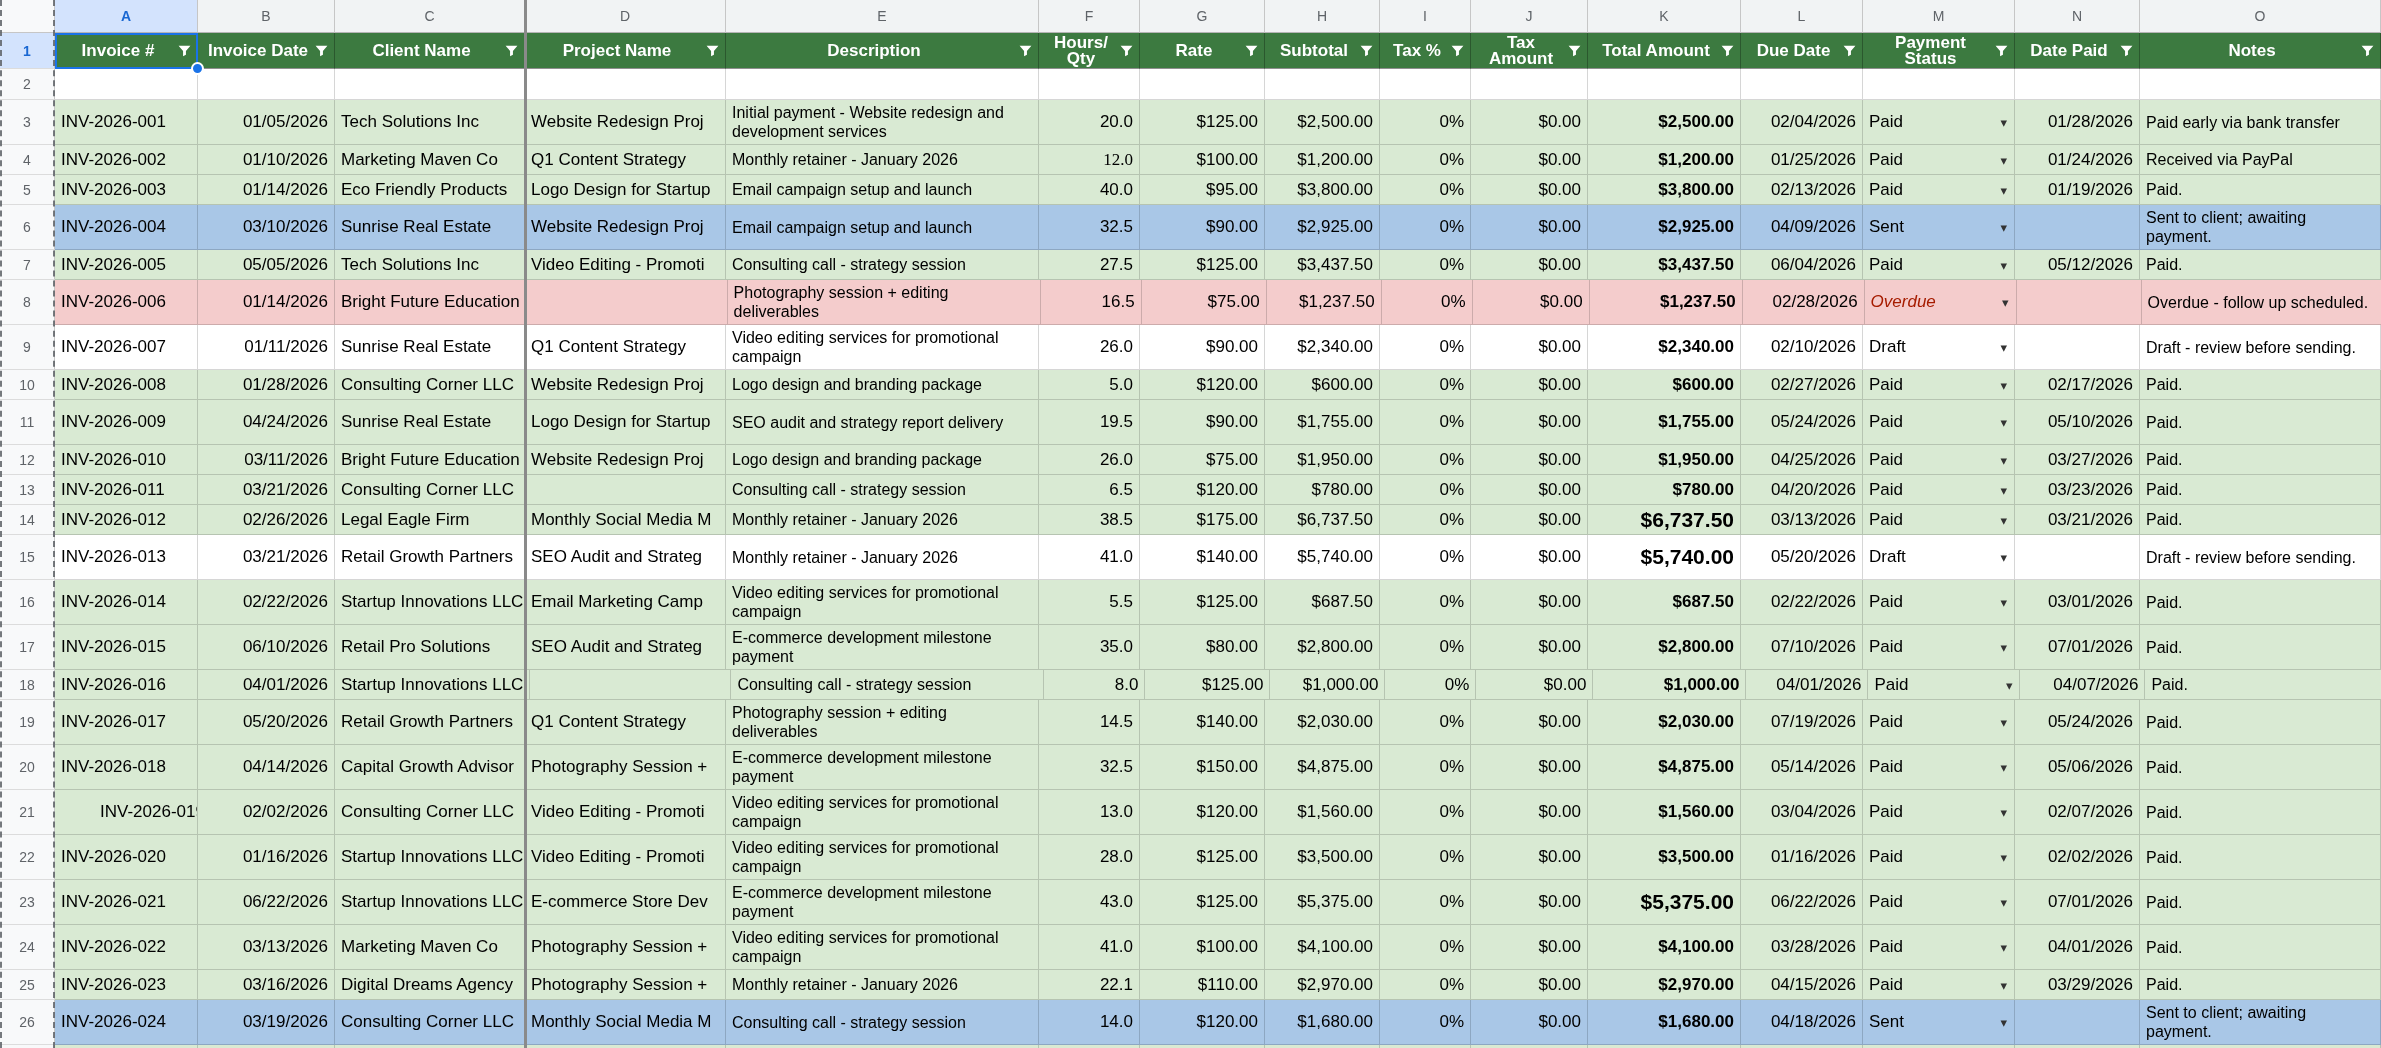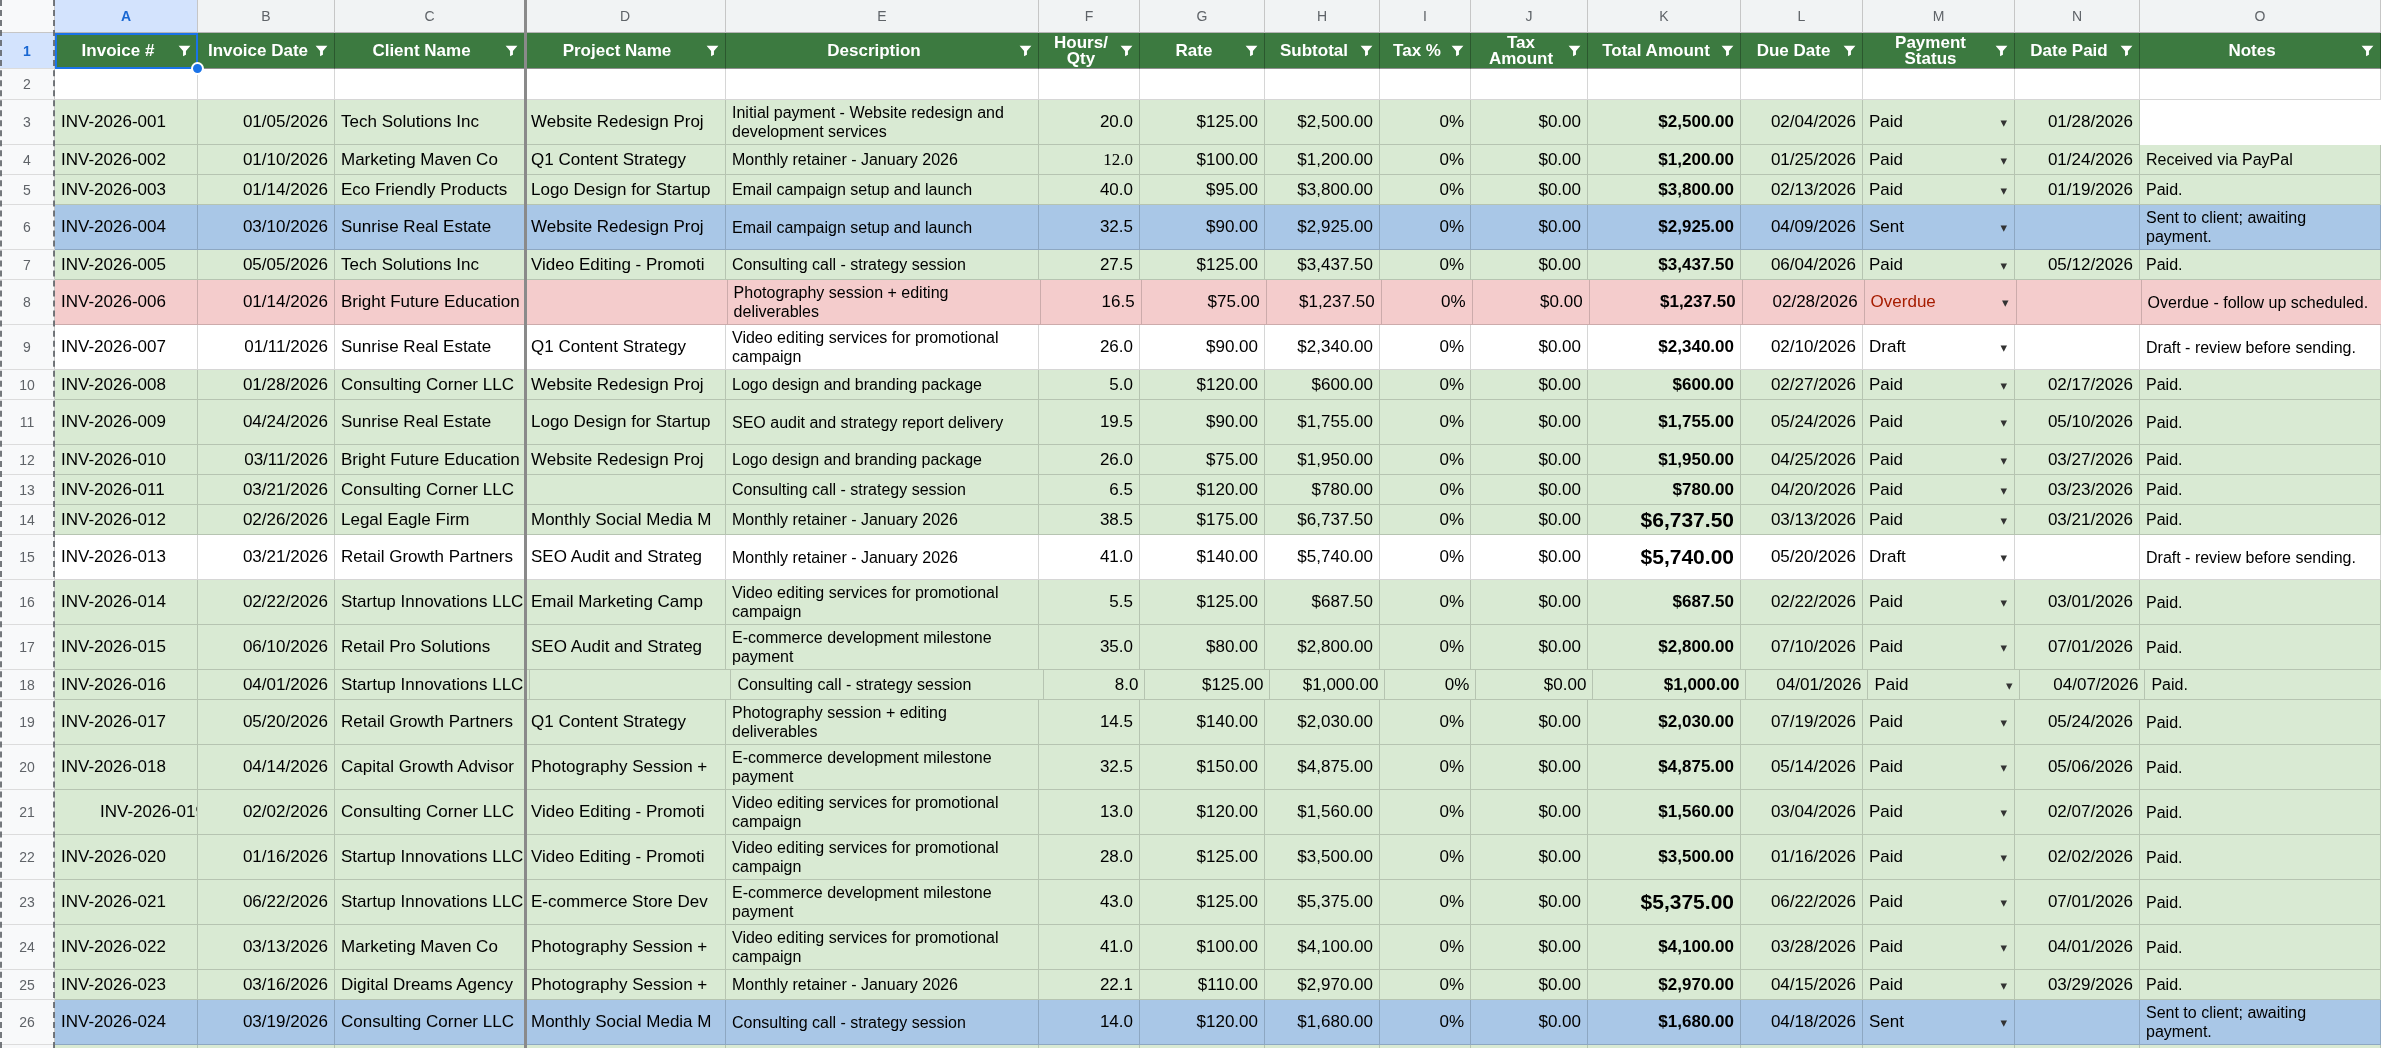--- a/index.html
+++ b/index.html
@@ -29,21 +29,21 @@
     padding:1px 21px 1px 5px;border-right:1px solid rgba(0,0,0,.28);border-bottom:1px solid #8f8f8f;overflow:hidden;}
   .funnel{position:absolute;right:5px;top:50%;transform:translateY(-50%);width:15px;height:15px;display:flex;}
 
   .cell{position:relative;display:flex;align-items:center;padding:0 6px;font-size:17px;white-space:nowrap;
     overflow:hidden;border-right:1px solid rgba(0,0,0,.16);border-bottom:1px solid rgba(0,0,0,.16);}
   .wrap{white-space:normal;font-size:16px;line-height:19px;}
   .num{justify-content:flex-end;text-align:right;}
   .total{font-weight:bold;}
   .big{font-size:21px;}
   .ovf{overflow:visible;z-index:2;}
-  .red{color:var(--red);}
+  .red{color:var(--red);font-style:italic;}
   .bg-green{background:var(--green);}
   .bg-blue{background:var(--blue);}
   .bg-pink{background:var(--pink);}
   .bg-white{background:#fff;}
   .statuscell{padding-right:24px;}
   .dd-arrow{position:absolute;right:7px;top:50%;transform:translateY(-50%);font-size:13px;color:#333;cursor:pointer;}
 
   .dashline{position:absolute;top:0;bottom:0;width:0;border-left:2px dashed #5f6368;z-index:6;pointer-events:none;opacity:.85;}
   .dash-a{left:0;}
   .dash-b{left:53px;}
@@ -234,20 +234,21 @@
       <div class="cell bg-green num" style="flex: 0 0 115px;">$2,500.00</div>
       <div class="cell bg-green num" style="flex: 0 0 91px;">0%</div>
       <div class="cell bg-green num" style="flex: 0 0 117px;">$0.00</div>
       <div class="cell bg-green num total" style="flex: 0 0 153px;">$2,500.00</div>
       <div class="cell bg-green num" style="flex: 0 0 122px;">02/04/2026</div>
       <div class="cell bg-green statuscell" style="flex: 0 0 152px;">
         <div>Paid</div>
         <div class="dd-arrow">▾</div>
       </div>
       <div class="cell bg-green num" style="flex: 0 0 125px;">01/28/2026</div>
+      <div class="cell bg-green wrap" style="flex: 0 0 241px;">Paid early via bank transfer</div>
     </div>
     <div class="row r-single">
       <div class="rownum">4</div>
       <div class="cell bg-green" style="flex: 0 0 143px;">INV-2026-002</div>
       <div class="cell bg-green num" style="flex: 0 0 137px;">01/10/2026</div>
       <div class="cell bg-green" style="flex: 0 0 190px;">Marketing Maven Co</div>
       <div class="cell bg-green" style="flex: 0 0 201px;">Q1 Content Strategy</div>
       <div class="cell bg-green wrap" style="flex: 0 0 313px;">Monthly retainer - January 2026</div>
       <div class="cell bg-green num" style="flex: 0 0 101px; font-family: Liberation Serif, serif;">12.0</div>
       <div class="cell bg-green num" style="flex: 0 0 125px;">$100.00</div>

